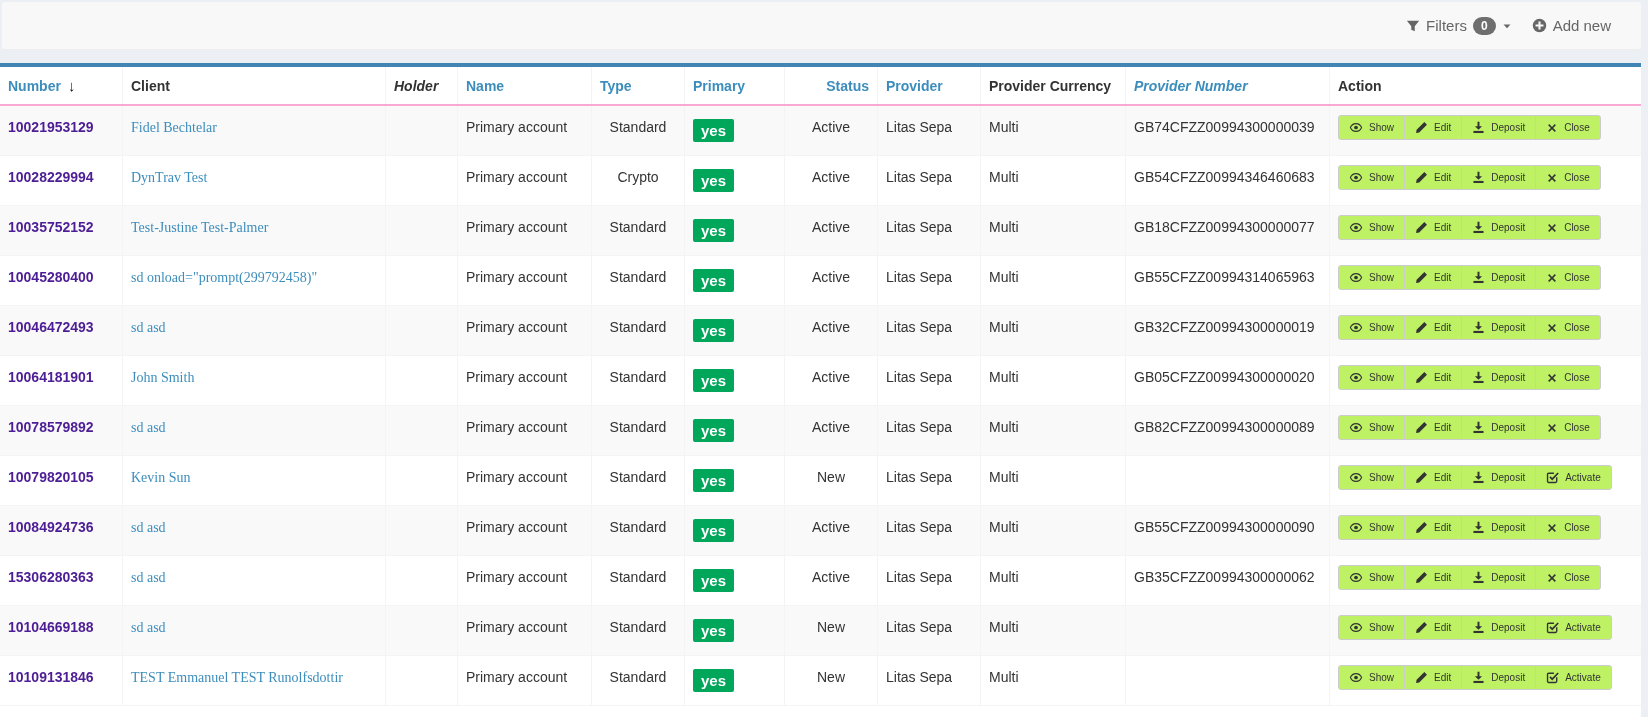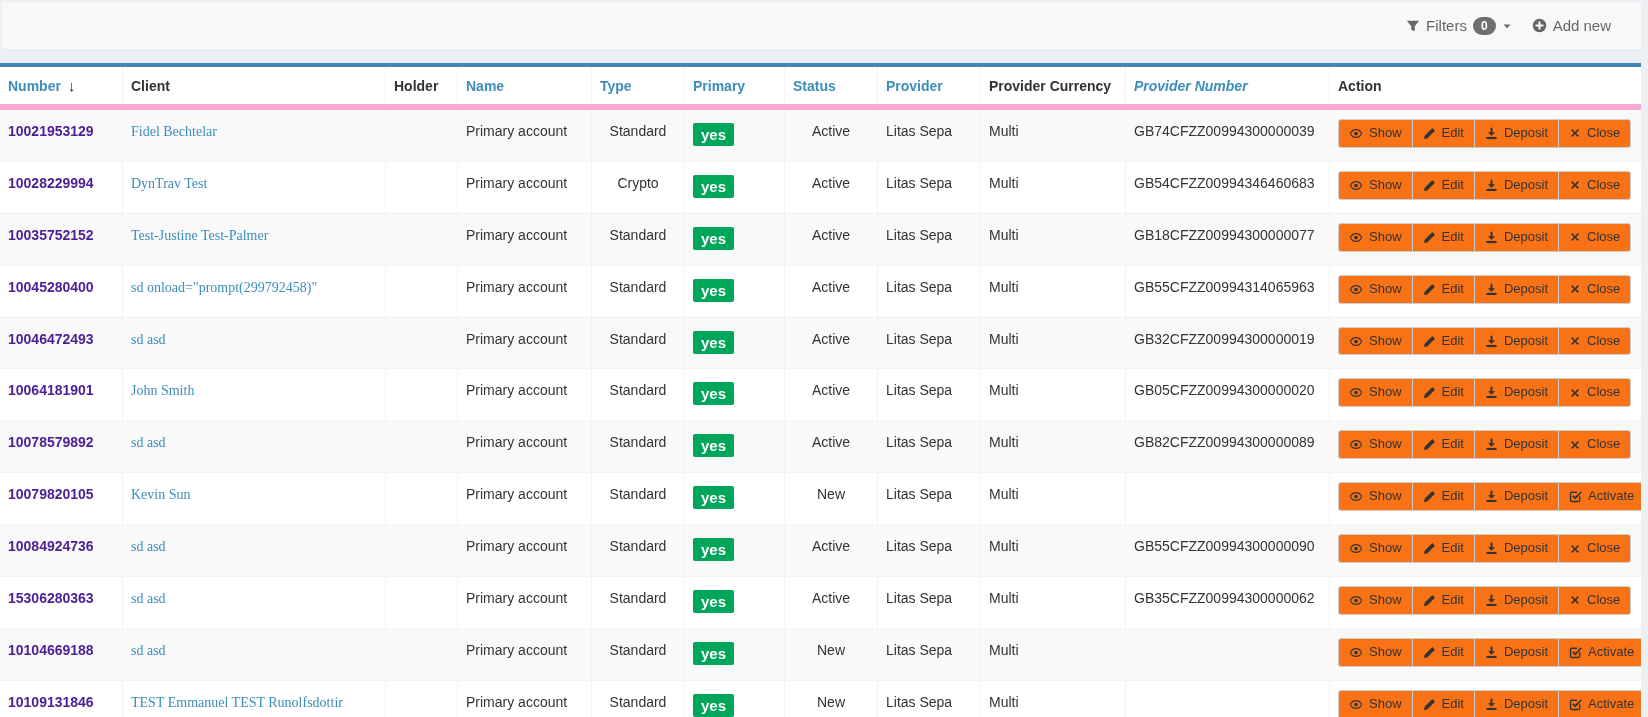--- a/index.html
+++ b/index.html
@@ -20,36 +20,36 @@
   .count-badge{background:#6e6e6e;color:#fff;font-size:12px;font-weight:bold;
     border-radius:10px;padding:3px 8px;line-height:1;}
   .icon{display:inline-flex;align-items:center;}
   
   .table-box{
     margin:13px 7px 0 0;background:#fff;border-top:4px solid #4285b4;
     min-height:697px;box-sizing:border-box;
   }
   table{width:100%;border-collapse:collapse;table-layout:fixed;}
   th{font-weight:bold;text-align:left;padding:10px 8px;font-size:14px;
-    border-bottom:6px solid #f9a8d4;white-space:nowrap;overflow:hidden;}
+    border-bottom:2px solid #f9a8d4;white-space:nowrap;overflow:hidden;}
   th.sortable{color:#3c8dbc;cursor:pointer;}
   th+th,td+td{border-left:1px solid #f4f4f4;}
   td{padding:13px 8px;height:47px;box-sizing:border-box;vertical-align:top;
     border-bottom:1px solid #f4f4f4;white-space:nowrap;overflow:hidden;}
   tr.stripe td{background:#f9f9f9;}
   .sort-arrow{font-weight:bold;color:#222;font-size:15px;margin-left:7px;}
   a.num{color:#4c1d95;font-weight:bold;text-decoration:none;cursor:pointer;}
   a.client{color:#3c8dbc;text-decoration:none;cursor:pointer;font-family:Liberation Serif, serif;}
   td.right{text-align:center;}
   .badge-yes{display:inline-block;background:#00a65a;color:#fff;font-size:15px;
     font-weight:bold;padding:4px 8px;border-radius:2px;line-height:1;}
   td.action-cell{padding-top:9px;}
   .btn-group{display:inline-flex;vertical-align:top;}
   .btn{display:inline-flex;align-items:center;gap:6px;padding:5px 10px;
-    background:#f97316;border:1px solid #ccc;color:#333;font-size:13px;
+    background:#bef264;border:1px solid #ccc;color:#333;font-size:10px;
     cursor:pointer;text-decoration:none;line-height:1.3;white-space:nowrap;}
   .btn-group .btn+.btn{margin-left:-1px;justify-content:center;}
   .btn-group .btn:first-child{border-top-left-radius:3px;border-bottom-left-radius:3px;}
   .btn-group .btn:last-child{border-top-right-radius:3px;border-bottom-right-radius:3px;}
   .btn svg{flex:0 0 auto;}
 </style>
 </head>
 <body>
 
 <div class="toolbar">
@@ -77,25 +77,25 @@
     <span>Add new</span>
   </a>
 </div>
 
 <div class="table-box">
   <table>
     <thead>
       <tr id="header-row">
           <th class="sortable" style="width: 106px;"><span>Number</span><span class="sort-arrow">↓</span></th>
           <th class="" style="width: 246px;"><span>Client</span></th>
-          <th class="" style="width: 55px;"><span>Holder</span></th>
+          <th class="" style="width: 55px; font-style: italic;"><span>Holder</span></th>
           <th class="sortable" style="width: 117px;"><span>Name</span></th>
           <th class="sortable" style="width: 76px;"><span>Type</span></th>
           <th class="sortable" style="width: 83px;"><span>Primary</span></th>
-          <th class="sortable" style="width: 76px;"><span>Status</span></th>
+          <th class="sortable" style="width: 76px; text-align: right;"><span>Status</span></th>
           <th class="sortable" style="width: 86px;"><span>Provider</span></th>
           <th class="" style="width: 128px;"><span>Provider Currency</span></th>
           <th class="sortable" style="width: 187px; font-style: italic;"><span>Provider Number</span></th>
           <th class=""><span>Action</span></th>
         </tr>
     </thead>
     <tbody id="table-body">
         <tr class="stripe">
           <td><a class="num">10021953129</a></td>
           <td><a class="client">Fidel Bechtelar</a></td>

